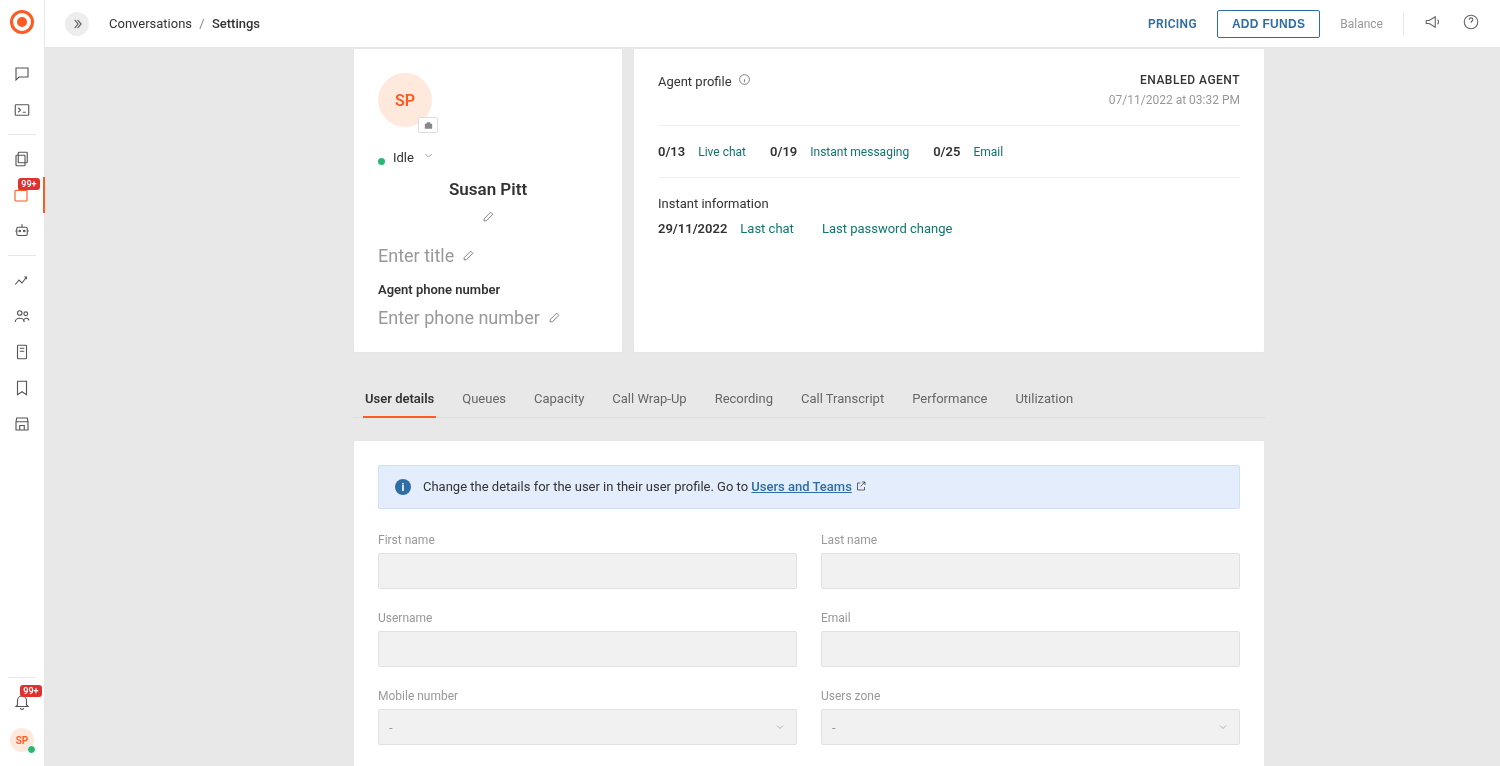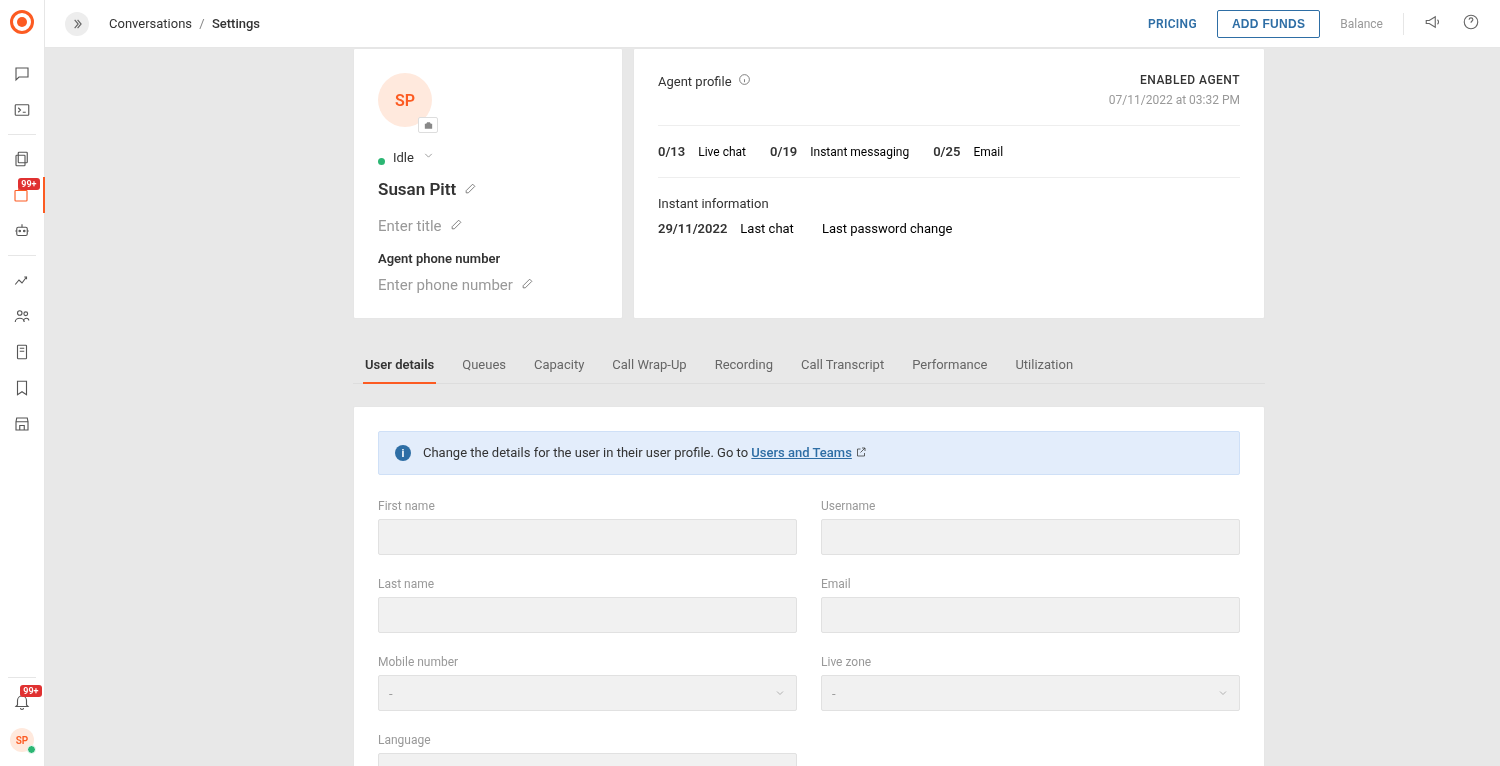--- a/index.html
+++ b/index.html
@@ -73,36 +73,36 @@
   .cards-row { display:flex; gap:10px; margin-bottom:28px; }
   .card { background:#fff; border:1px solid #e6e6e6; border-radius:2px; }
   .card-left { width:270px; padding:24px; }
   .card-right { flex:1; padding:24px; }
   .avatar-big { position:relative; width:54px; height:54px; border-radius:50%; background:#ffe9dd; color:#fc5b22; font-size:16px; font-weight:600; display:flex; align-items:center; justify-content:center; }
   .avatar-cam { position:absolute; right:-6px; bottom:-6px; width:20px; height:16px; background:#fff; border:1px solid #ddd; border-radius:2px; display:flex; align-items:center; justify-content:center; color:#888; }
   .avatar-cam svg { width:11px; height:11px; fill:currentColor; stroke:none; }
   .status-row { display:flex; align-items:flex-end; gap:8px; margin-top:22px; font-size:13px; color:#333; }
   .status-dot { width:7px; height:7px; border-radius:50%; background:#2bb673; }
   .chev { color:#888; }
-  .agent-name { font-size:17px; font-weight:600; margin-top:14px; display:flex; align-items:center; gap:8px; }
+  .agent-name { font-size:17px; font-weight:600; margin-top:14px; display:flex; align-items:center; gap:8px;flex-direction:column; }
   .edit-icon { color:#666; }
   .edit-icon svg, .chev svg, .info-icon svg { width:13px; height:13px; stroke:currentColor; fill:none; stroke-width:1.5; }
-  .muted-input { color:#999; font-size:15px; margin-top:18px; display:flex; align-items:center; gap:8px; }
+  .muted-input { color:#999; font-size:18px; margin-top:18px; display:flex; align-items:center; gap:8px; }
   .field-label { font-size:13px; font-weight:600; margin-top:16px; color:#333; }
   .section-title { display:flex; align-items:center; gap:6px; font-size:13px; color:#333; }
   .info-icon { color:#666; }
   .profile-header { display:flex; align-items:flex-start; justify-content:space-between; }
   .profile-meta { text-align:right; }
   .enabled { font-size:12px; letter-spacing:.5px; color:#333; font-weight:500; }
   .timestamp { font-size:12px; color:#999; margin-top:6px; }
   .hr { border-top:1px solid #eee; margin:18px 0; }
   .stats-row { display:flex; gap:24px; margin-top:10px; }
   .stat { display:flex; align-items:center; gap:13px; }
   .stat-val { font-weight:600; font-size:13px; }
-  .stat-label { color:#000000; font-size:12px; }
+  .stat-label { color:#0f766e; font-size:12px; }
   .acct-row { display:flex; gap:28px; margin-top:10px; font-size:13px; }
   .acct-row .stat-label { font-size:13px; }
   
   .tabs { display:flex; gap:24px; border-bottom:1px solid #ddd; padding:0 10px; }
   .tab { padding:10px 2px; font-size:13px; color:#666; cursor:pointer; }
   .tab.active { color:#333; font-weight:600; border-bottom:2px solid #fc5b22; margin-bottom:-1px; }
   
   .panel { background:#fff; border:1px solid #e6e6e6; border-radius:2px; margin-top:22px; padding:24px; }
   .info-banner { background:#e3edfb; border:1px solid #cfe0f7; border-radius:2px; padding:13px 16px; display:flex; align-items:center; gap:12px; font-size:13px; margin-bottom:24px; }
   .info-banner .info-circle { width:16px; height:16px; border-radius:50%; background:#2e6ea5; color:#fff; font-size:11px; font-weight:700; display:flex; align-items:center; justify-content:center; flex-shrink:0; }
@@ -353,42 +353,42 @@
               </span>
             </span>
           </div>
 
           <div class="form-grid">
             <div class="form-field">
               <label>First name</label>
               <div class="form-input"></div>
             </div>
             <div class="form-field">
+              <label>Last name</label>
+              <div class="form-input"></div>
+            </div>
+            <div class="form-field">
               <label>Username</label>
-              <div class="form-input"></div>
-            </div>
-            <div class="form-field">
-              <label>Last name</label>
               <div class="form-input"></div>
             </div>
             <div class="form-field">
               <label>Email</label>
               <div class="form-input"></div>
             </div>
             <div class="form-field">
               <label>Mobile number</label>
               <div class="form-select">
                 <span>-</span>
                 <svg viewBox="0 0 24 24">
                     <path d="M6 9l6 6 6-6"></path>
                   </svg>
               </div>
             </div>
             <div class="form-field">
-              <label>Live zone</label>
+              <label>Users zone</label>
               <div class="form-select">
                 <span>-</span>
                 <svg viewBox="0 0 24 24">
                     <path d="M6 9l6 6 6-6"></path>
                   </svg>
               </div>
             </div>
             <div class="form-field">
               <label>Language</label>
               <div class="form-select">

